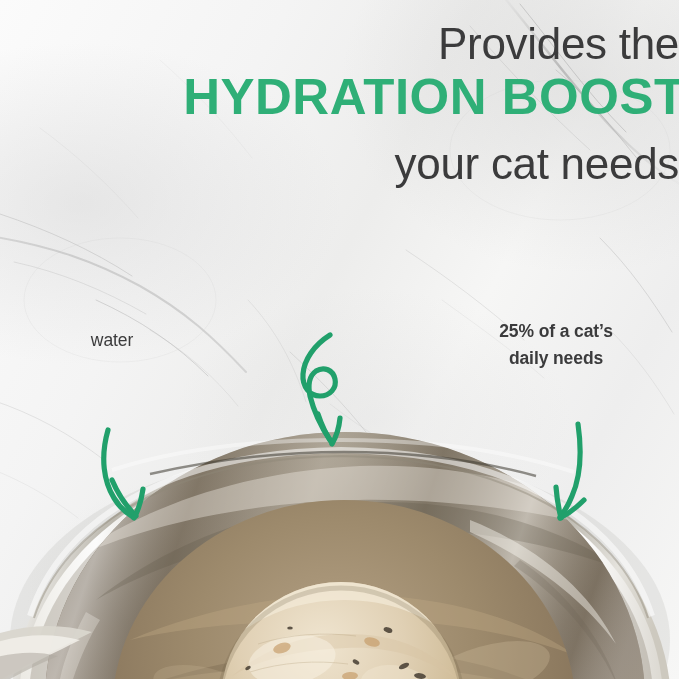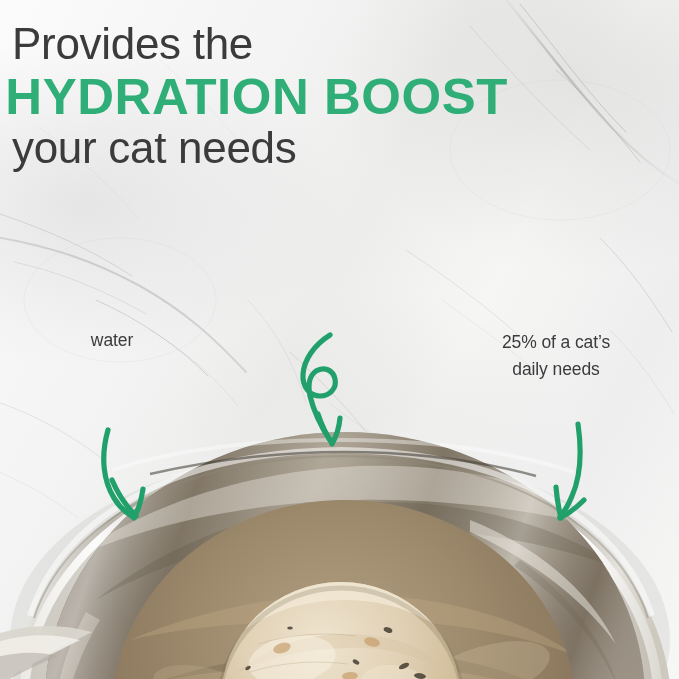--- a/index.html
+++ b/index.html
@@ -28,21 +28,21 @@
       radial-gradient(ellipse 380px 300px at 86% 12%, rgba(198,198,198,.38), rgba(198,198,198,0) 64%),
       radial-gradient(ellipse 300px 200px at 55% 62%, rgba(215,215,215,.30), rgba(215,215,215,0) 66%),
       radial-gradient(ellipse 260px 180px at 30% 88%, rgba(200,200,200,.28), rgba(200,200,200,0) 68%);
   }
   .veins { position:absolute; inset:0; }
 
   
   .headline {
     position:absolute;
     left:12px; right:0; top:22px;
-    text-align:left;
+    text-align:right;
     line-height:1.0;
   }
   .hl-line1 {
     display:block;
     font-size:44px;
     font-weight:400;
     letter-spacing:-0.3px;
     color:#3b3b3c;
   }
   .hl-line2 {
@@ -53,36 +53,36 @@
     color:#2faf77;
     margin-top:6px;
     transform:scaleX(1.02);
   }
   .hl-line3 {
     display:block;
     font-size:44px;
     font-weight:400;
     letter-spacing:-0.3px;
     color:#3b3b3c;
-    margin-top:4px;
+    margin-top:20px;
   }
 
   
   .callout {
     position:absolute;
     text-align:center;
     color:#3b3b3c;
     font-size:17.5px;
     line-height:1.55;
     letter-spacing:-0.1px;
     white-space:nowrap;
   }
   #callout-left   { left:36px;  top:327px; width:152px; }
   #callout-middle { left:240px; top:262px; width:200px; }
-  #callout-right  { left:464px; top:329px; width:184px; }
+  #callout-right  { left:464px; top:318px; width:184px;font-weight:bold; }
   .callout span { display:block; }
 
   
   .arrows { position:absolute; inset:0; pointer-events:none; }
 
   
   .bowl-layer { position:absolute; inset:0; }
 </style>
 </head>
 <body>

